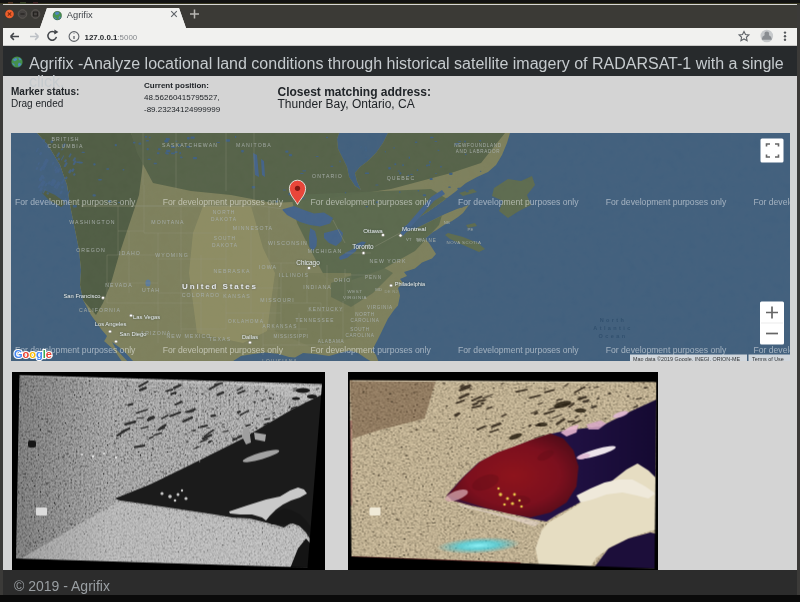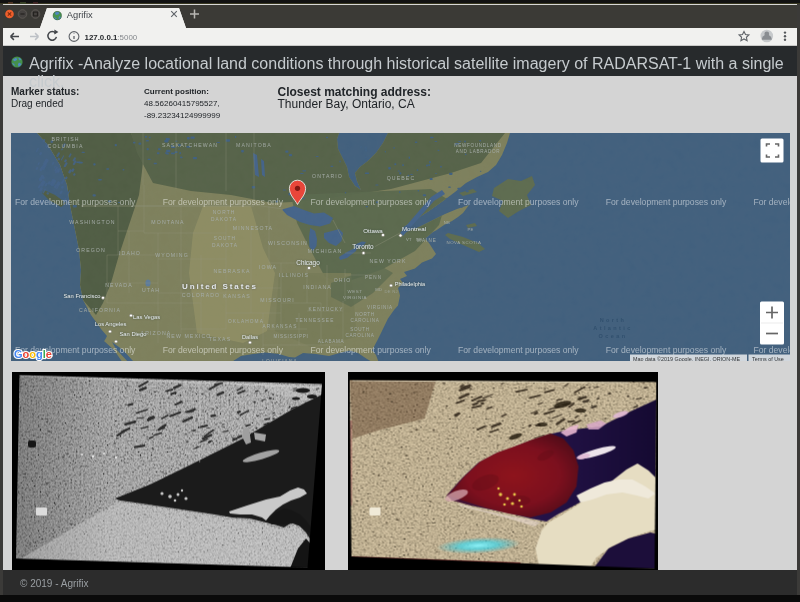--- a/index.html
+++ b/index.html
@@ -42,21 +42,21 @@
     <circle cx="785" cy="39.8" r="1.2" fill="#54575a"></circle>
 <rect x="0" y="45" width="800" height="1" fill="#c9c9c7"></rect>
 </svg>
 <div class="abs" style="left:0;top:46px;width:800px;height:30px;background:#272a2c"></div>
 <svg width="12" height="12" viewBox="0 0 12 12" style="position:absolute;left:11px;top:55.5px">
 <circle cx="6" cy="6" r="5.6" fill="#44904c"></circle>
 <path d="M2 3.5 l2.5 -1.5 2 0.8 -1.2 1.8 -2.3 0.6 Z M1 7 l2.2 0.8 0.8 2.2 a5.6 5.6 0 0 1 -3 -3 Z M8 6.5 l2.5 1.5 a5.6 5.6 0 0 1 -3 2.8 l-0.6 -2.5 Z M8.5 1.8 l1.8 1.8 -1.5 0.8 -1.5 -1.8 Z" fill="#5088c4"></path>
 </svg>
 <div class="abs" style="left:29px;top:55px;font-size:16px;color:#c6cbce">Agrifix -Analyze locational land conditions through historical satellite imagery of RADARSAT-1 with a single click.</div>
 <div class="abs" style="left:11px;top:86px;font-size:10px;color:#212529;line-height:12px"><b>Marker status:</b><br>Drag ended</div>
-<div class="abs" style="left:144px;top:86px;font-size:8px;color:#212529;line-height:12px"><b>Current position:</b><br>48.56260415795527,<br>-89.23234124999999</div>
+<div class="abs" style="left:144px;top:80px;font-size:8px;color:#212529;line-height:12px"><b>Current position:</b><br>48.56260415795527,<br>-89.23234124999999</div>
 <div class="abs" style="left:277.5px;top:86px;font-size:12px;color:#212529;line-height:12px"><b>Closest matching address:</b><br>Thunder Bay, Ontario, CA</div>
 <svg width="779" height="228.5" viewBox="0 0 779 228.5" style="position:absolute;left:11px;top:132.5px;display:block">
 <defs>
 <clipPath id="mapclip">
         <rect x="0" y="0" width="779" height="228.5"></rect>
       </clipPath>
 <clipPath id="landclip">
         <polygon points="26.0,0.0 37.0,12.0 49.0,32.0 56.0,52.0 59.0,72.0 63.0,92.0 68.0,117.0 70.0,137.0 69.0,152.0 72.0,167.0 80.0,182.0 90.0,196.0 96.0,203.0 94.0,207.0 103.0,216.0 112.0,228.0 117.0,230.0 121.0,230.0 219.0,230.0 230.0,223.0 242.0,221.0 254.0,219.5 268.0,221.0 278.0,224.0 284.0,224.5 292.0,220.0 305.0,221.0 318.0,223.0 332.0,219.0 339.0,217.5 347.0,220.0 356.0,226.0 363.0,230.0 368.0,230.0 365.0,222.0 361.0,217.5 366.0,208.0 370.0,200.0 377.0,185.5 383.0,177.0 387.0,172.5 389.0,162.5 387.0,155.0 392.0,150.0 389.0,146.0 396.0,143.0 393.0,139.0 404.0,135.5 411.0,129.5 421.0,125.5 425.0,121.0 418.0,110.0 414.0,105.5 422.0,99.0 425.0,97.5 433.0,92.0 441.0,88.0 447.0,84.0 452.0,80.0 458.0,72.0 446.0,76.0 434.0,81.0 420.0,88.0 406.0,95.0 396.0,99.0 390.0,101.0 392.0,94.0 404.0,87.0 418.0,78.0 432.0,68.0 444.0,59.0 455.0,50.0 466.0,44.0 477.0,39.0 485.0,32.0 491.0,22.0 496.0,10.0 499.0,0.0 377.0,0.0 372.0,10.0 365.0,20.0 357.0,28.0 349.0,34.0 344.0,40.0 346.0,48.0 350.0,57.0 344.0,53.0 338.0,44.0 336.0,34.0 332.0,26.0 327.0,16.0 326.0,6.0 328.0,0.0"></polygon>
       </clipPath>
 <filter id="mapnoise" x="0" y="0" width="100%" height="100%">
@@ -1002,15 +1002,15 @@
         <circle cx="519" cy="500" r="1.2"></circle>
         <circle cx="498" cy="488" r="1.2"></circle>
         <circle cx="521" cy="506" r="1.3"></circle>
       </g>
 <ellipse cx="478" cy="545" rx="42" ry="8" transform="rotate(-3 478 545)" fill="url(#cyang)"></ellipse>
 <rect x="369" y="507" width="11" height="8" rx="1" fill="#f0ead8"></rect>
 
 </g>
 </svg>
 <div class="abs" style="left:0;top:570px;width:800px;height:25px;background:#2c2c2c"></div>
-<div class="abs" style="left:20px;top:578px;font-size:10px;color:#9a9fa3">© 2019 - Agrifix</div>
+<div class="abs" style="left:14px;top:578px;font-size:14px;color:#9a9fa3">© 2019 - Agrifix</div>
 <div class="abs" style="left:0;top:595px;width:800px;height:7px;background:#0a0a0a"></div>
 <div class="abs" style="left:0;top:4px;width:3px;height:591px;background:#3b3a38"></div>
 <div class="abs" style="left:797px;top:4px;width:3px;height:591px;background:#3b3a38"></div>
 </body></html>

